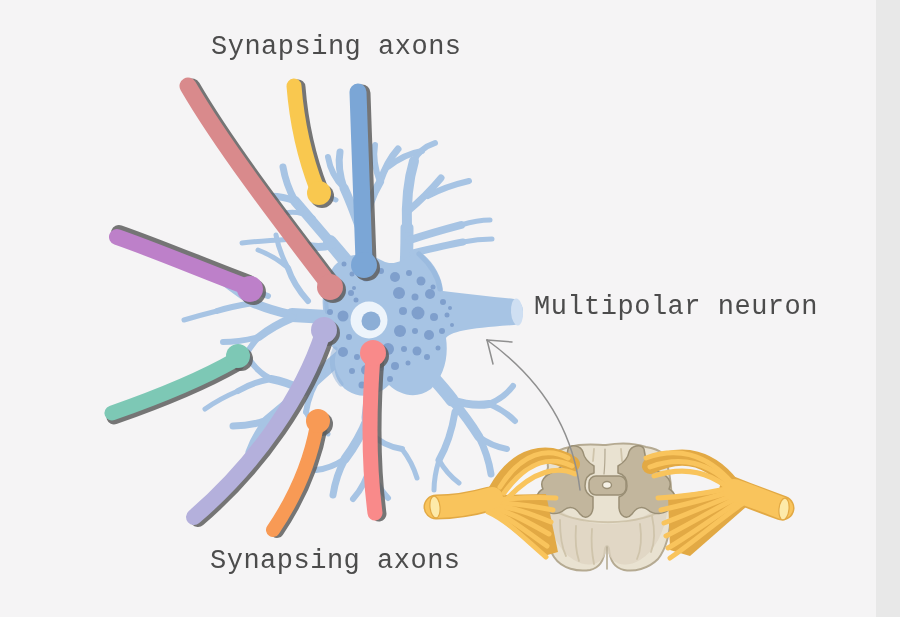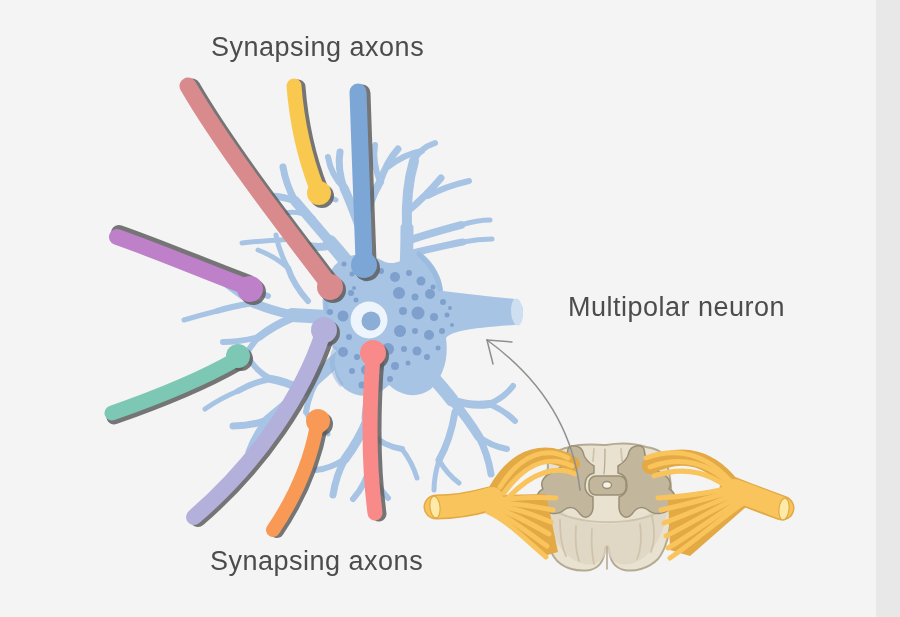--- a/index.html
+++ b/index.html
@@ -1,16 +1,16 @@
 <!DOCTYPE html>
 <html style="--background: #f5f4f5; --text: #4c4c4c; --neuron-blue: #a7c4e4; --neuron-blue-dark: #7f9fcc; --neuron-shade-blue: #8fb2d9; --nucleus-light: #edf4fb; --nucleus-core: #8caed6; --axon-tip-light: #cfdff2; --shadow-gray: #5e5e5e; --arrow-gray: #8f8f8f; --axon-rose: #d98a8c; --axon-yellow: #f9c84f; --axon-blue: #7ba6d6; --axon-orchid: #bd80c9; --axon-teal: #7dc8b5; --axon-lavender: #b4b0dc; --axon-orange: #f89a55; --axon-salmon: #f98a8a; --nerve-yellow: #f9c45c; --nerve-outline: #e2a944; --nerve-tip-light: #fdeaa9; --cord-cream: #e9e2d1; --cord-outline: #b5aa92; --cord-shade: #cfc4ab; --cord-side: #ddd3c0; --gray-matter: #c2b69d; --gray-matter-outline: #9a8f75; --canal-fill: #f5f1e6;"><head>
 <meta charset="utf-8">
 <style>
   html,body{margin:0;padding:0;background:#e8e8e8;}
-  .canvas{position:relative;width:876px;height:617px;background:var(--background,#f5f4f5);overflow:hidden;font-family:Liberation Sans, sans-serif;}
+  .canvas{position:relative;width:876px;height:617px;background:var(--background,#f5f4f5);overflow:hidden;font-family:Liberation Mono, monospace;}
   svg{position:absolute;left:0;top:0;}
   .label{position:absolute;font-size:27px;line-height:28px;color:var(--text,#4c4c4c);letter-spacing:.5px;white-space:nowrap;}
   .dend{fill:none;stroke:var(--neuron-blue,#a7c4e4);stroke-linecap:round;stroke-linejoin:round;}
   .soma-body{fill:var(--neuron-blue,#a7c4e4);}
   .dshade{fill:none;stroke:var(--neuron-shade-blue,#8fb2d9);opacity:.5;stroke-linecap:round;}
   .dot{fill:var(--neuron-blue-dark,#7f9fcc);}
   .nuc-o{fill:var(--nucleus-light,#edf4fb);}
   .nuc-i{fill:var(--nucleus-core,#8caed6);}
   .ax-tip{fill:var(--axon-tip-light,#cfdff2);}
   .sh{fill:none;stroke:var(--shadow-gray,#5e5e5e);opacity:.85;stroke-linecap:round;}
@@ -293,15 +293,15 @@
   </g>
 
   <g>
     <path class="arrow" d="M580,490 C573,432 545,382 487,340"></path>
     <path class="arrow" d="M487,340 L512,342"></path>
     <path class="arrow" d="M487,340 L493,364"></path>
   </g>
 </svg>
 
 <div class="label" style="left:211px;top:33px;">Synapsing axons</div>
-<div class="label" style="left:568px;top:293px;">Multipolar neuron</div>
+<div class="label" style="left:534px;top:293px;">Multipolar neuron</div>
 <div class="label" style="left:210px;top:547px;">Synapsing axons</div>
 </div>
 
 </body></html>

